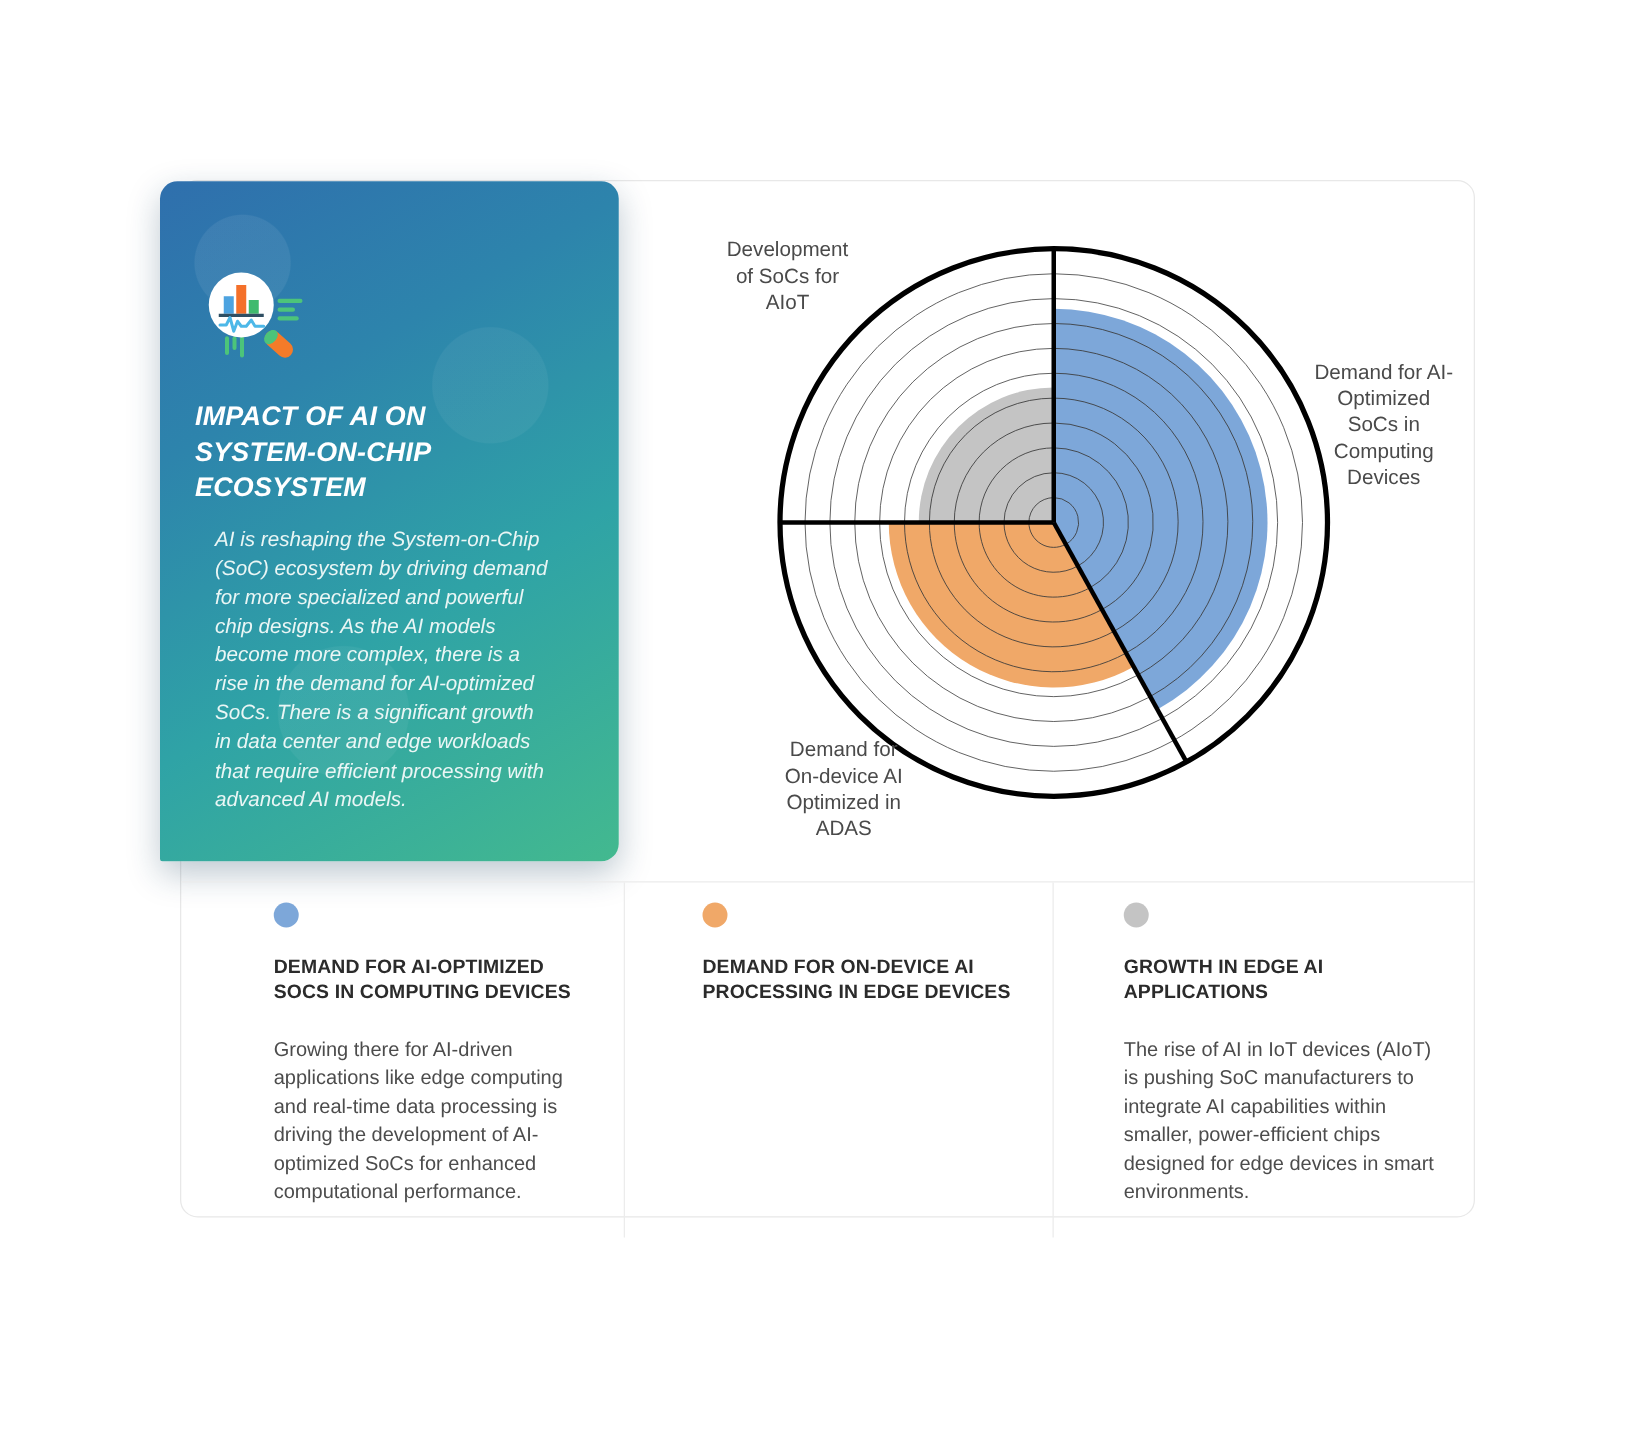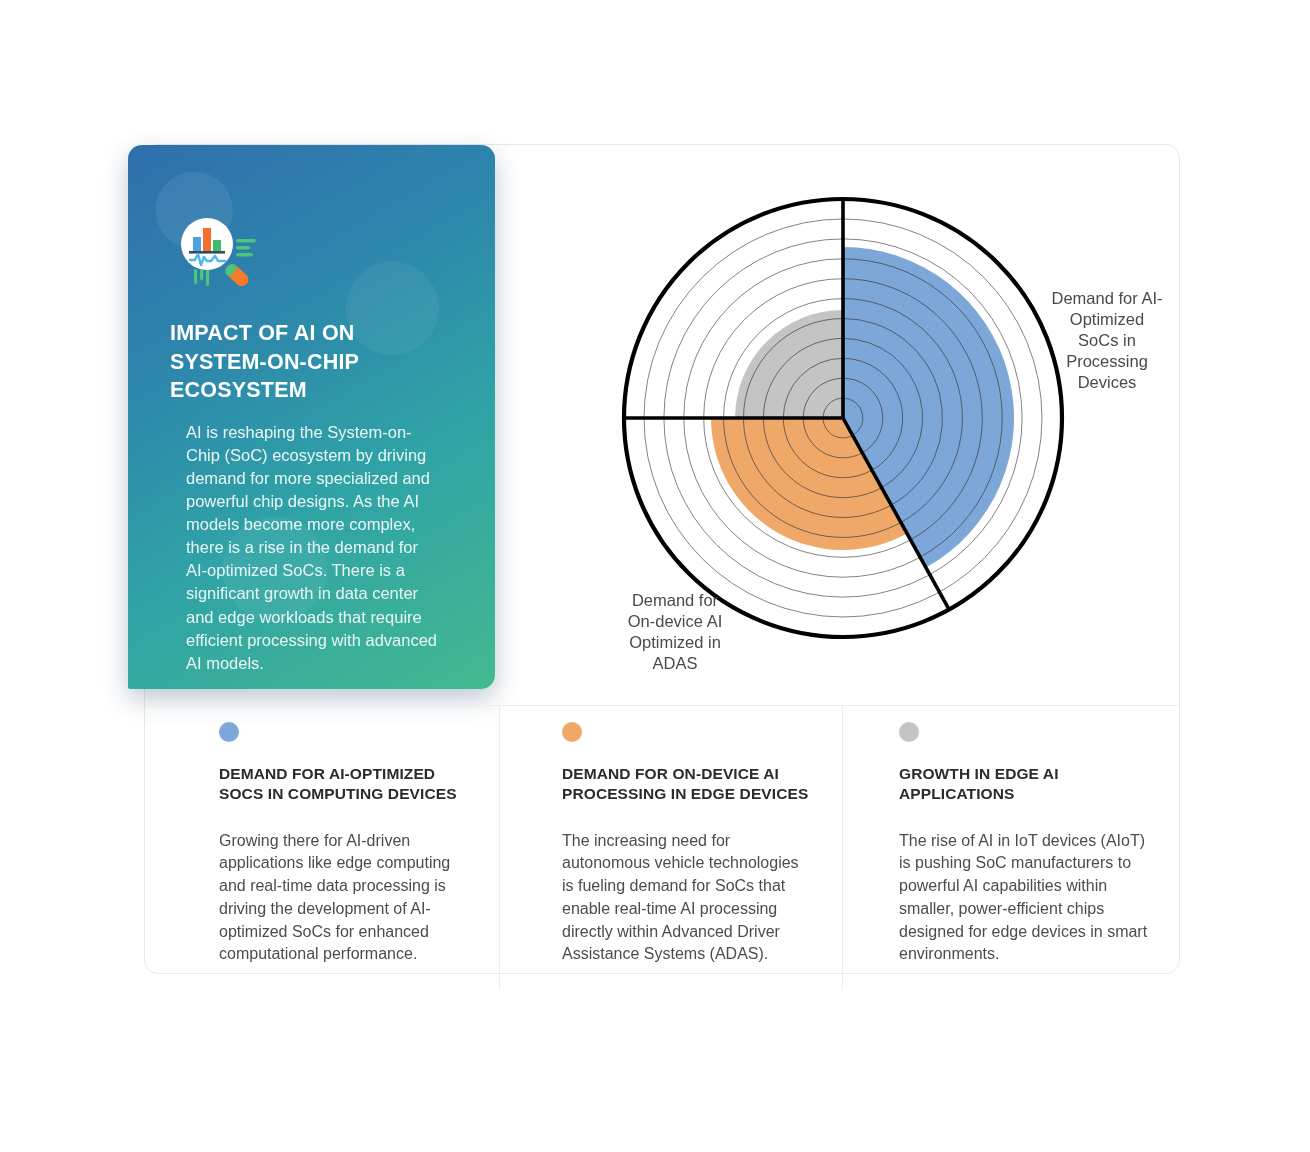--- a/index.html
+++ b/index.html
@@ -52,21 +52,22 @@
     position:absolute; inset:0;
     background:
       radial-gradient(circle at 18% 12%, rgba(255,255,255,.07) 0 38px, transparent 39px),
       radial-gradient(circle at 72% 30%, rgba(255,255,255,.05) 0 46px, transparent 47px),
       radial-gradient(circle at 40% 78%, rgba(255,255,255,.05) 0 52px, transparent 53px);
     pointer-events:none;
   }
   #hero-inner {
     position: relative;
     z-index: 2;
-    padding: 70px 38px 0 42px;
+    padding: 70px 38px 0 28px;
+    font-style: italic;
   }
   #hero-icon-wrap {
     width: 96px;
     height: 78px;
     position: relative;
     margin-bottom: 26px;
   }
   #hero-title {
     color: #ffffff;
     font-size: 21.5px;
@@ -250,48 +251,50 @@
 
       <g id="axis-lines" stroke="#000000" stroke-width="3.6" stroke-linecap="butt">
           <line x1="348" y1="268" x2="348.00" y2="49.00"></line>
           <line x1="348" y1="268" x2="454.17" y2="459.54"></line>
           <line x1="348" y1="268" x2="129.00" y2="268.00"></line>
         </g>
 
       <circle cx="348" cy="268" r="219" fill="none" stroke="#000000" stroke-width="4.2"></circle>
     </svg>
 
+    <div class="axis-label" id="label-aiot">Development
+of SoCs for
+AIoT</div>
     <div class="axis-label" id="label-computing">Demand for AI-
 Optimized
 SoCs in
-Processing
+Computing
 Devices</div>
     <div class="axis-label" id="label-adas">Demand for
 On-device AI
 Optimized in
 ADAS</div>
   </div>
 
   <div id="legend-divider"></div>
 
   <div id="legend-row">
 
     <div class="legend-col">
       <div class="legend-dot" style="background:#7da7d9"></div>
       <div class="legend-title">DEMAND FOR AI-OPTIMIZED SOCS IN COMPUTING DEVICES</div>
       <div class="legend-desc">Growing there for AI-driven applications like edge computing and real-time data processing is driving the development of AI-optimized SoCs for enhanced computational performance.</div>
     </div>
 
     <div class="legend-col">
       <div class="legend-dot" style="background:#f0a868"></div>
       <div class="legend-title">DEMAND FOR ON-DEVICE AI PROCESSING IN EDGE DEVICES</div>
-      <div class="legend-desc">The increasing need for autonomous vehicle technologies is fueling demand for SoCs that enable real-time AI processing directly within Advanced Driver Assistance Systems (ADAS).</div>
     </div>
 
     <div class="legend-col">
       <div class="legend-dot" style="background:#c4c4c4"></div>
       <div class="legend-title">GROWTH IN EDGE AI APPLICATIONS</div>
-      <div class="legend-desc">The rise of AI in IoT devices (AIoT) is pushing SoC manufacturers to powerful AI capabilities within smaller, power-efficient chips designed for edge devices in smart environments.</div>
+      <div class="legend-desc">The rise of AI in IoT devices (AIoT) is pushing SoC manufacturers to integrate AI capabilities within smaller, power-efficient chips designed for edge devices in smart environments.</div>
     </div>
 
   </div>
 
 </div>
 
 </body></html>

